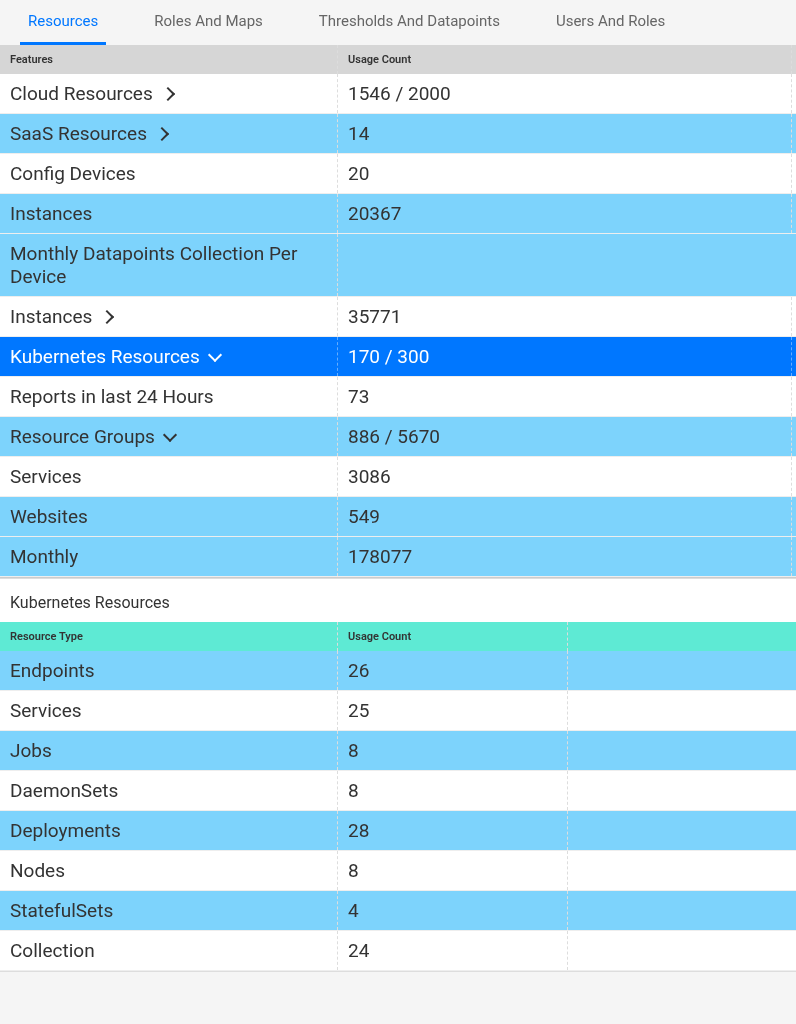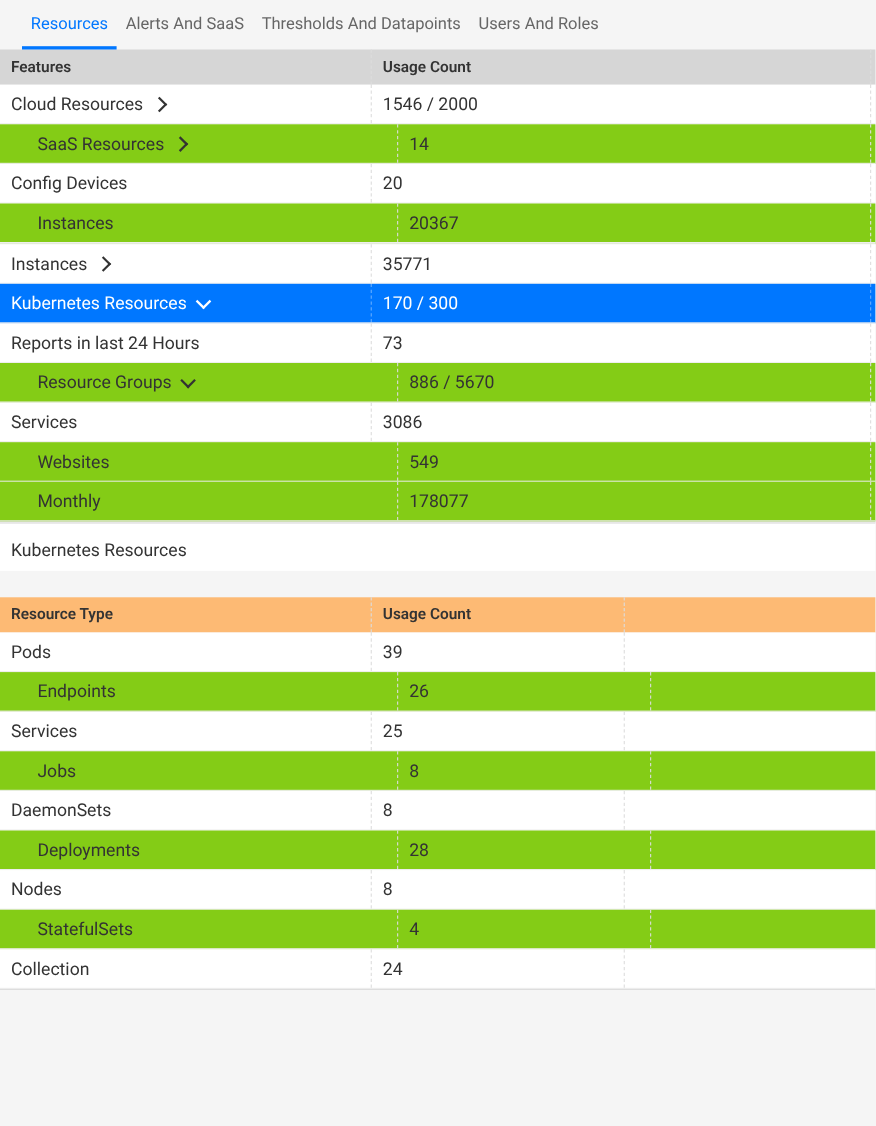--- a/index.html
+++ b/index.html
@@ -9,45 +9,45 @@
       font-family: -apple-system, BlinkMacSystemFont, "Segoe UI", Roboto, Helvetica, Arial, sans-serif;
     }
     body {
       background: #f5f5f5;
       width: 796px;
       color: #333;
     }
     .tabs {
       display: flex;
       padding: 0 20px;
+      gap: 40px;
     }
     .tab {
       padding: 12px 8px;
       font-size: 15px;
       color: #666;
       cursor: pointer;
       border-bottom: 3px solid transparent;
     }
     .tab.active {
       color: #0077ff;
       border-bottom: 3px solid #0077ff;
     }
     .table {
       width: 100%;
     }
     .table-header {
       display: flex;
       background: #d6d6d6;
       font-weight: 600;
-      font-size: 14px;
+      font-size: 11px;
       text-align: center;
     }
     .table-header.light {
-      background: #fdba74;
-      margin-top: 24px;
+      background: #5eead4;
     }
     .col1 {
       flex: 0 0 338px;
       padding: 8px 10px;
       display: flex;
       align-items: center;
       gap: 10px;
       border-right: 1px dashed #ddd;
     }
     .col2 {
@@ -56,35 +56,34 @@
       display: flex;
       align-items: center;
       border-right: 1px dashed #ddd;
     }
     .col3 {
       flex: 0 0 4px;
       padding: 0;
     }
     .row {
       display: flex;
-      font-size: 16px;
+      font-size: 19px;
       border-bottom: 1px solid #eee;
     }
     .row:nth-child(even) {
       background: #fff;
     }
     .row:nth-child(odd) {
       background: #f5f5f5;
     }
     .row.white {
       background: #fff;
     }
     .row.gray {
-      background: #84cc16;
-      padding-left: 24px;
+      background: #7dd3fc;
     }
     .row.selected {
       background: #0077ff;
       color: #fff;
     }
     .row.selected .col1,
     .row.selected .col2 {
       border-right: 1px dashed rgba(255,255,255,0.4);
     }
     .chevron {
@@ -123,21 +122,21 @@
       height: 40px;
       background: #f5f5f5;
       border-top: 1px solid #ddd;
     }
   </style>
 </head>
 <body>
 
 <div class="tabs">
   <div class="tab active">Resources</div>
-  <div class="tab">Alerts And SaaS</div>
+  <div class="tab">Roles And Maps</div>
   <div class="tab">Thresholds And Datapoints</div>
   <div class="tab">Users And Roles</div>
 </div>
 
 <div class="main-table-wrapper">
 <div class="table">
   <div class="table-header">
     <div class="col1">Features</div>
     <div class="col2">Usage Count</div>
     <div class="col3"></div>
@@ -172,20 +171,23 @@
   <div class="row gray">
     <div class="col1">
       <span>Instances</span>
     </div>
     <div class="col2">20367</div>
     <div class="col3"></div>
   </div>
 
 
   <div class="row gray">
+    <div class="col1">
+      <span>Monthly Datapoints Collection Per Device</span>
+    </div>
     <div class="col3"></div>
   </div>
 
   <div class="row white">
     <div class="col1">
       <span>Instances</span>
       <span class="chevron"></span>
     </div>
     <div class="col2">35771</div>
     <div class="col3"></div>
@@ -246,25 +248,20 @@
 
 <div class="section-title">Kubernetes Resources</div>
 
 <div class="table sub-table">
   <div class="table-header light">
     <div class="col1">Resource Type</div>
     <div class="col2">Usage Count</div>
     <div class="col-rest"></div>
   </div>
 
-  <div class="row white">
-    <div class="col1">Pods</div>
-    <div class="col2">39</div>
-    <div class="col-rest"></div>
-  </div>
 
   <div class="row gray">
     <div class="col1">Endpoints</div>
     <div class="col2">26</div>
     <div class="col-rest"></div>
   </div>
 
   <div class="row white">
     <div class="col1">Services</div>
     <div class="col2">25</div>

